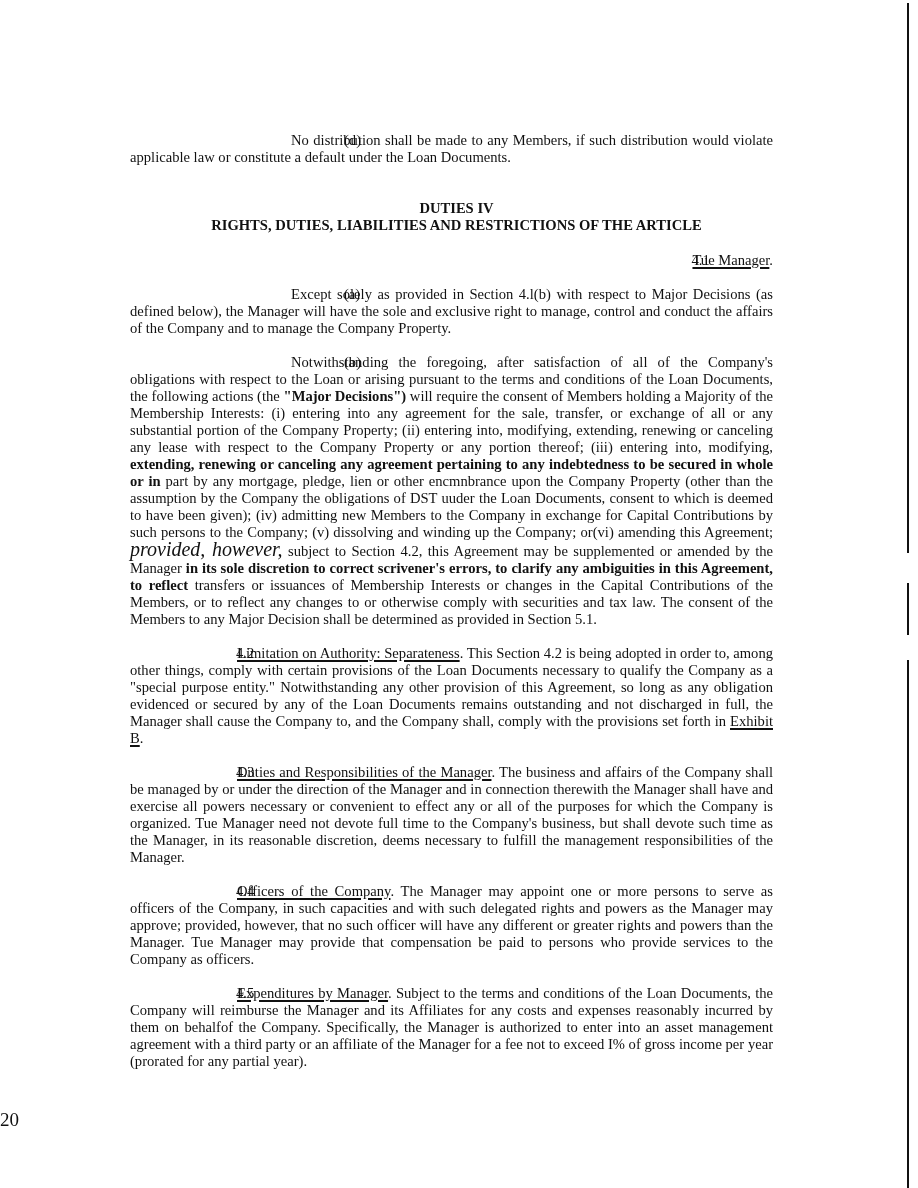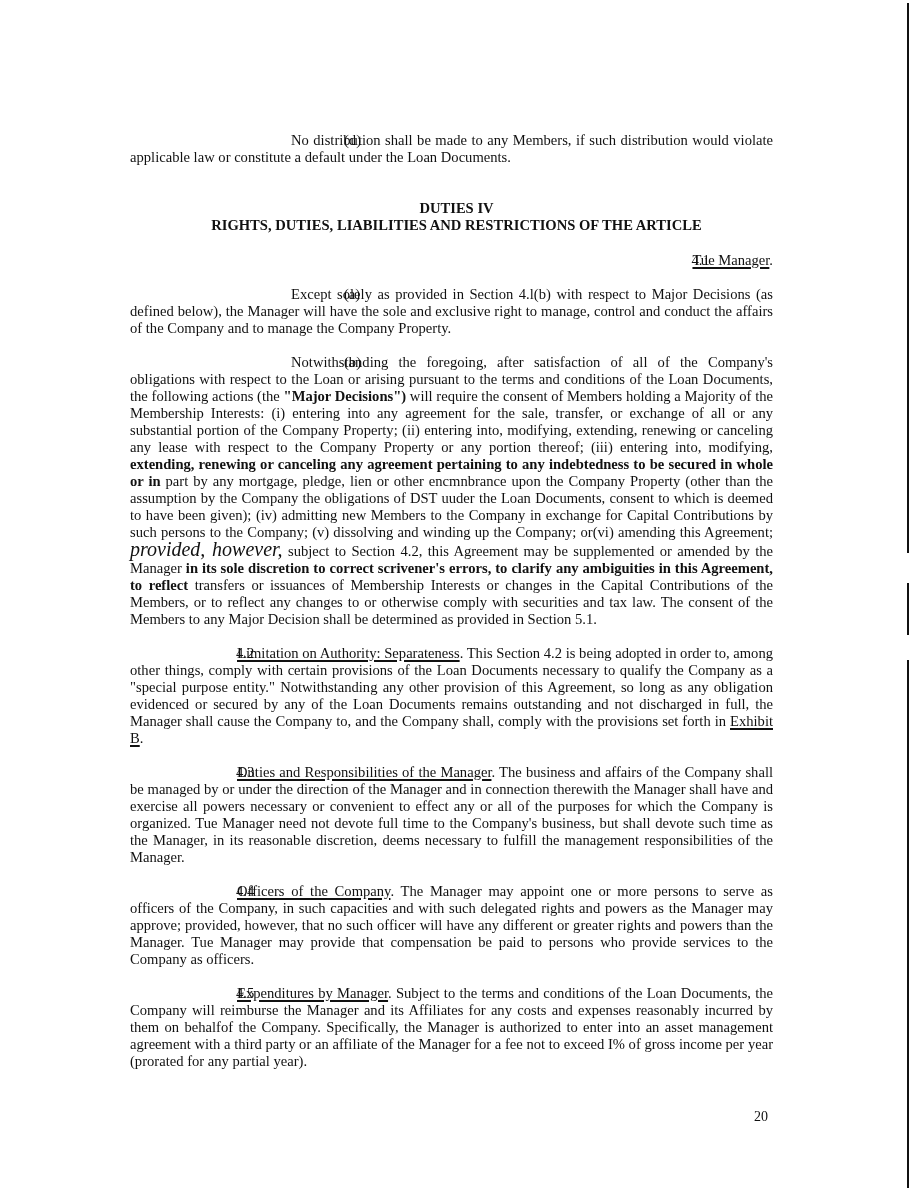--- a/index.html
+++ b/index.html
@@ -14,21 +14,21 @@
     .gap-m { height: 18px; }
     .indent2 { text-indent: 107px; }
     .lab { display: inline-block; }
     .lab-sub { width: 54px; }
     .lab-sec { width: 54px; }
     .sec-indent { text-indent: 53px; }
     .heading { text-align: center; font-weight: bold; margin: 0; padding-left: 10px; }
     .u { text-decoration: underline; text-underline-offset: 2px; text-decoration-thickness: 1.5px; }
     .b { font-weight: bold; }
     .it { font-style: italic; font-size: 20px; }
-    .pagenum { position: absolute; left: 0; width: 768px; top: 1109px; text-align: right; font-size: 14px; }
+    .pagenum { position: absolute; left: 0; width: 768px; top: 1109px; text-align: left; font-size: 19px; }
     .edge { position: absolute; left: 907px; width: 2px; background: #111; }
   </style>
 </head>
 <body>
 
 <div class="edge" style="top:3px;height:550px;"></div>
 <div class="edge" style="top:583px;height:52px;"></div>
 <div class="edge" style="top:660px;height:528px;"></div>
 
 <div class="page">

